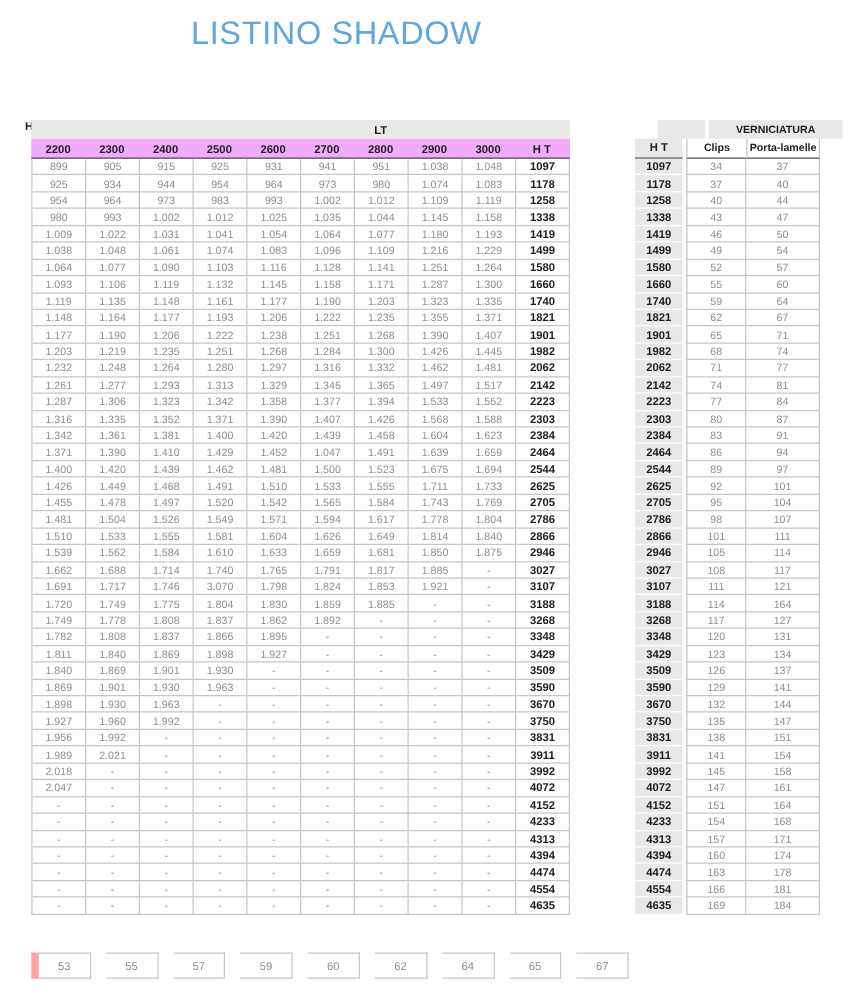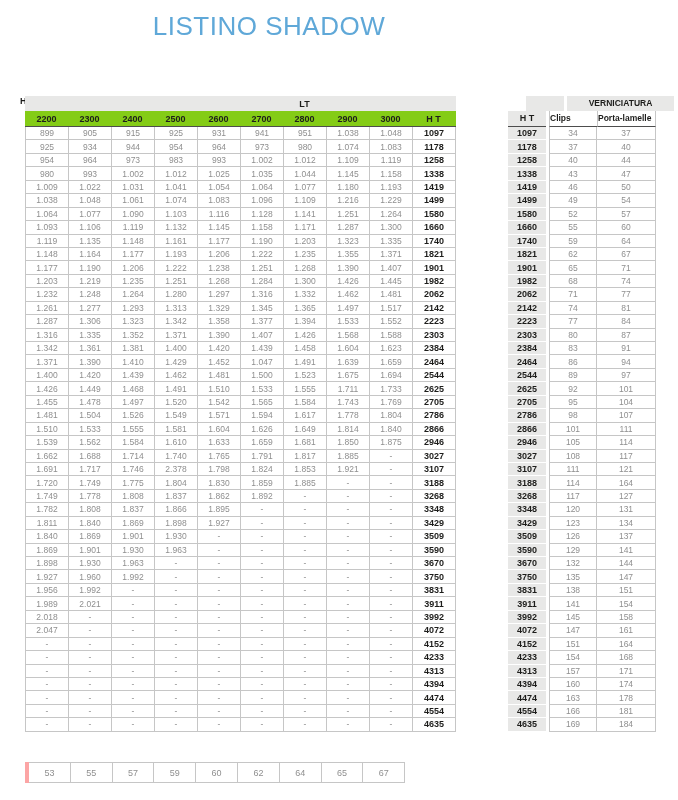--- a/index.html
+++ b/index.html
@@ -24,38 +24,39 @@
   .legend-item .abbr { font-weight: bold; }
   .legend-item .eq { margin: 0 3px; }
   
   .main-table { position: absolute; left: 25px; top: 96px; width: 431px; }
   .band {
     height: 15px; background: #e8e8e7;
     display: grid; grid-template-columns: repeat(10, 43px); align-items: center;
   }
   .band .band-label { grid-column: 7; text-align: center; font-weight: bold; font-size: 9px; color: #1d1d1b; }
   .main-head {
-    height: 16px; background: #84cc16;
+    height: 16px; background: #f0abfc;
     display: grid; grid-template-columns: repeat(10, 43px); align-items: center;
     border-bottom: 1px solid #4d4d4d;
   }
   .hcell { text-align: center; font-weight: bold; font-size: 9px; color: #1d1d1b; }
   .main-body { border-left: 1px solid #c6c6c6; width: 360px; }
   .trow { display: grid; grid-template-columns: repeat(10, 43px); height: 13.44px; }
   .cell {
     border-right: 1px solid #c6c6c6; border-bottom: 1px solid #c6c6c6;
     display: flex; align-items: center; justify-content: center;
     font-size: 8.5px; color: #8f8f8f; overflow: hidden;
   }
   .cell.htcell { font-weight: bold; color: #1d1d1b; font-size: 9px; }
   
   .footer-row {
     position: absolute; left: 25px; top: 762px; height: 21px;
     display: grid; grid-template-columns: repeat(9, 41.8px);
-    border-left: 4px solid #fca5a5;
+    border-left: 6px solid #fca5a5;
+    gap: 12px;
   }
   .fcell {
     border: 1px solid #c6c6c6; border-left: none;
     display: flex; align-items: center; justify-content: center;
     font-size: 9px; color: #8f8f8f;
   }
   
   .side-table { position: absolute; left: 508px; top: 96px; width: 148px; }
   .side-band { height: 15px; display: grid; grid-template-columns: 38px 3px 107px; padding-left: 18px; }
   .side-band .sb-left { background: #e8e8e7; }
@@ -65,21 +66,21 @@
   }
   .side-head { height: 16px; display: grid; grid-template-columns: 38px 3px 48px 59px; }
   .side-head .sh-ht {
     background: #e8e8e7; border-bottom: 1px solid #4d4d4d;
     font-weight: bold; font-size: 9px; color: #1d1d1b;
     text-align: center; line-height: 15px;
   }
   .side-head .sh-col {
     border-bottom: 1px solid #4d4d4d; border-left: 1px solid #c6c6c6;
     font-weight: bold; font-size: 8.5px; color: #1d1d1b;
-    text-align: left; line-height: 15px;
+    text-align: center; line-height: 15px;
   }
   .side-head .sh-col:last-child { border-right: 1px solid #c6c6c6; }
   .srow { display: grid; grid-template-columns: 38px 3px 48px 59px; height: 13.44px; }
   .s-ht {
     background: #e8e8e7; border-bottom: 1px solid #ffffff;
     font-weight: bold; font-size: 9px; color: #1d1d1b;
     display: flex; align-items: center; justify-content: center;
   }
   .s-val {
     border-right: 1px solid #c6c6c6; border-bottom: 1px solid #c6c6c6;
@@ -414,21 +415,21 @@
         <div class="cell">1.791</div>
         <div class="cell">1.817</div>
         <div class="cell">1.885</div>
         <div class="cell">-</div>
         <div class="cell htcell">3027</div>
       </div>
       <div class="trow">
         <div class="cell">1.691</div>
         <div class="cell">1.717</div>
         <div class="cell">1.746</div>
-        <div class="cell">2.378</div>
+        <div class="cell">3.070</div>
         <div class="cell">1.798</div>
         <div class="cell">1.824</div>
         <div class="cell">1.853</div>
         <div class="cell">1.921</div>
         <div class="cell">-</div>
         <div class="cell htcell">3107</div>
       </div>
       <div class="trow">
         <div class="cell">1.720</div>
         <div class="cell">1.749</div>

